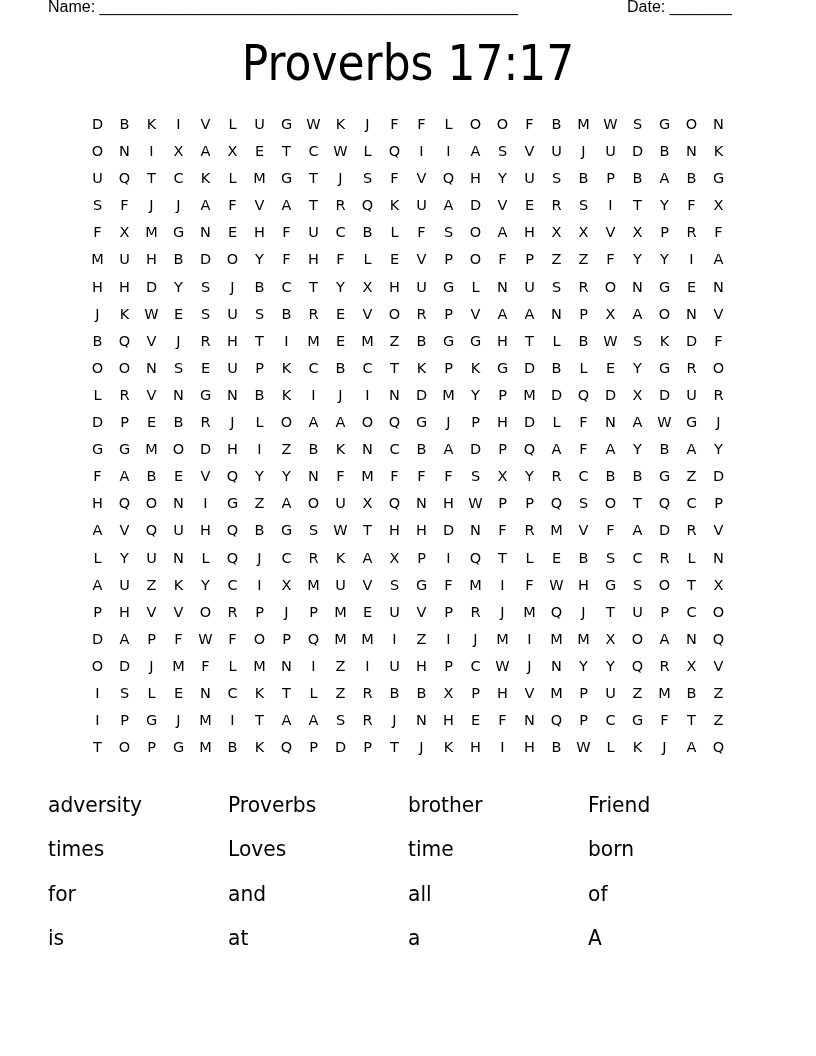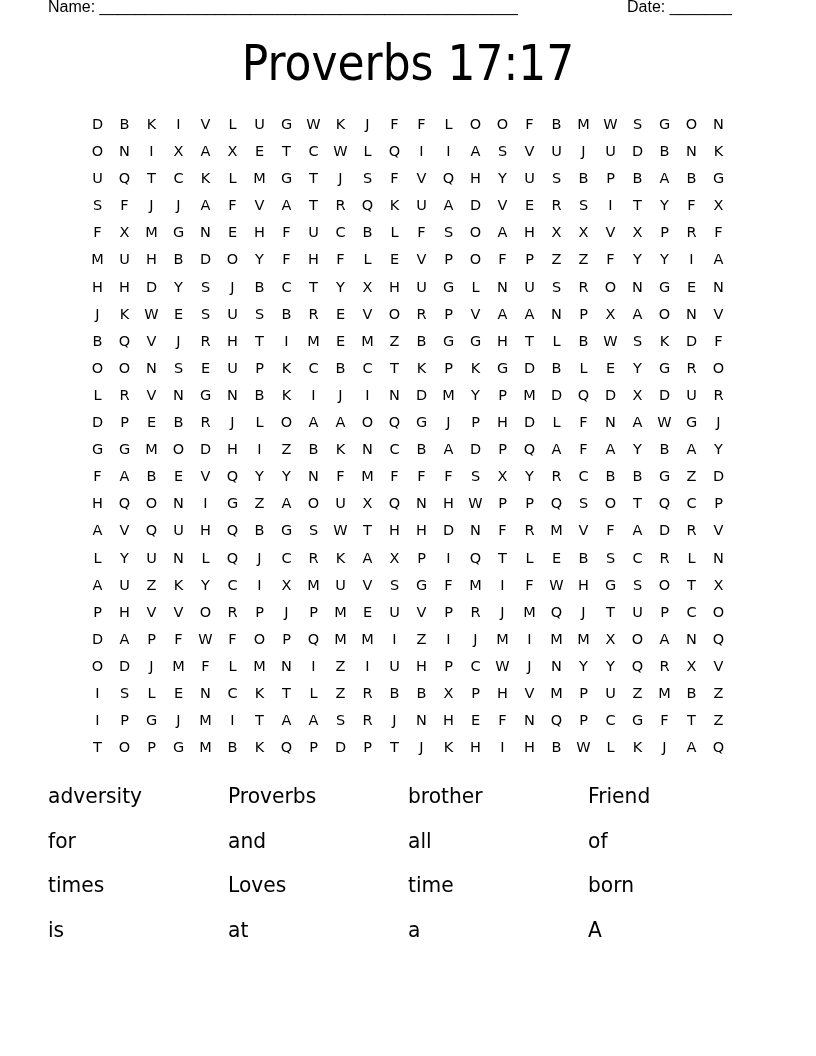--- a/index.html
+++ b/index.html
@@ -5,21 +5,21 @@
     html, body { margin: 0; padding: 0; background: #ffffff; }
     body { width: 816px; height: 1056px; position: relative; overflow: hidden; color: #000; }
     .hdr { position: absolute; top: -3px; font-family: "Liberation Sans", sans-serif; font-size: 16px; line-height: 20px; white-space: nowrap; }
     .hdr-name { left: 48px; }
     .hdr-date { left: 627px; }
     .title { position: absolute; top: 30px; left: 0; width: 816px; text-align: center; font-family: "DejaVu Sans", sans-serif; font-size: 50px; line-height: 66px; letter-spacing: 0px; transform: scaleX(0.88); transform-origin: 408px 0; }
     .grid { position: absolute; left: 84px; top: 111px; }
     .grid-row { height: 27.1px; display: flex; }
     .cell { width: 27px; height: 27.1px; text-align: center; font-family: "DejaVu Sans", sans-serif; font-size: 14.5px; line-height: 27px; }
     .words { position: absolute; left: 48px; top: 778px; }
-    .word-row { height: 44.5px; display: flex; }
+    .word-row { height: 44.5px; display: flex; align-items: flex-end; }
     .word { width: 180px; font-family: "DejaVu Sans", sans-serif; font-size: 22px; line-height: 36px; transform: scaleX(0.92); transform-origin: 0 0; }
   </style>
 </head>
 <body>
 
 <div class="hdr hdr-name">Name: _______________________________________________</div>
 <div class="hdr hdr-date">Date: _______</div>
 
 <div class="title">Proverbs 17:17</div>
 
@@ -651,30 +651,30 @@
   </div>
 
 <div class="words" id="words">
     <div class="word-row">
       <span class="word">adversity</span>
       <span class="word">Proverbs</span>
       <span class="word">brother</span>
       <span class="word">Friend</span>
     </div>
     <div class="word-row">
+      <span class="word">times</span>
+      <span class="word">Loves</span>
+      <span class="word">time</span>
+      <span class="word">born</span>
+    </div>
+    <div class="word-row">
       <span class="word">for</span>
       <span class="word">and</span>
       <span class="word">all</span>
       <span class="word">of</span>
-    </div>
-    <div class="word-row">
-      <span class="word">times</span>
-      <span class="word">Loves</span>
-      <span class="word">time</span>
-      <span class="word">born</span>
     </div>
     <div class="word-row">
       <span class="word">is</span>
       <span class="word">at</span>
       <span class="word">a</span>
       <span class="word">A</span>
     </div>
   </div>
 
 </body></html>

